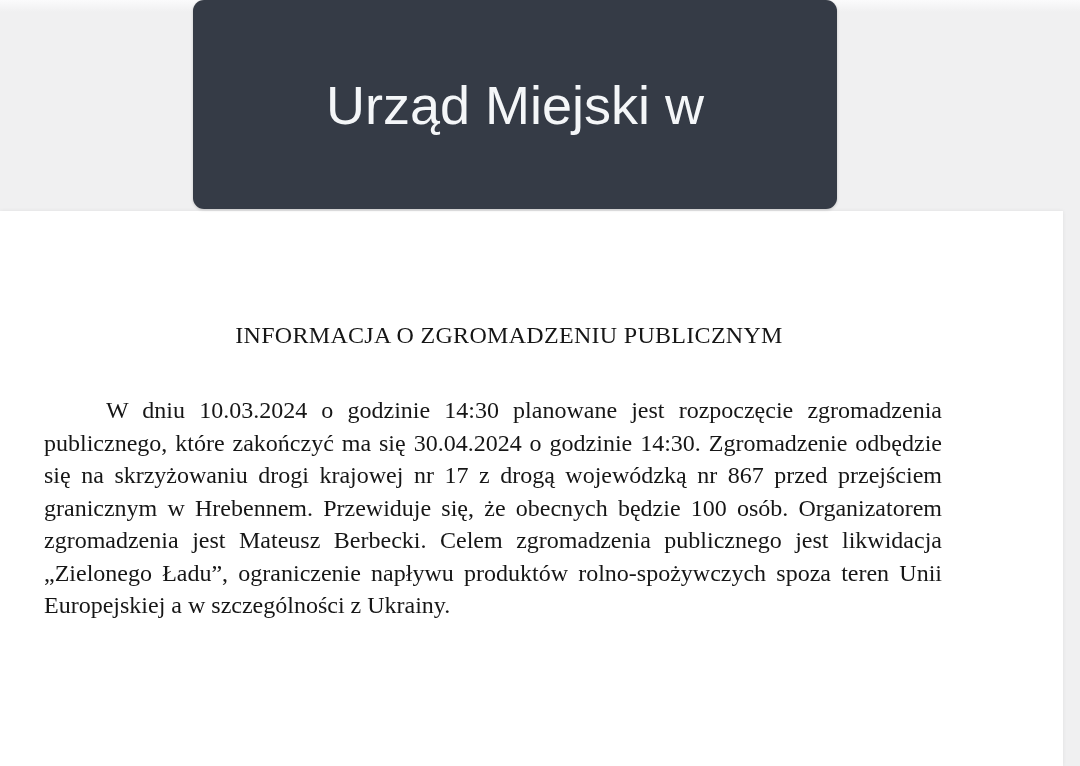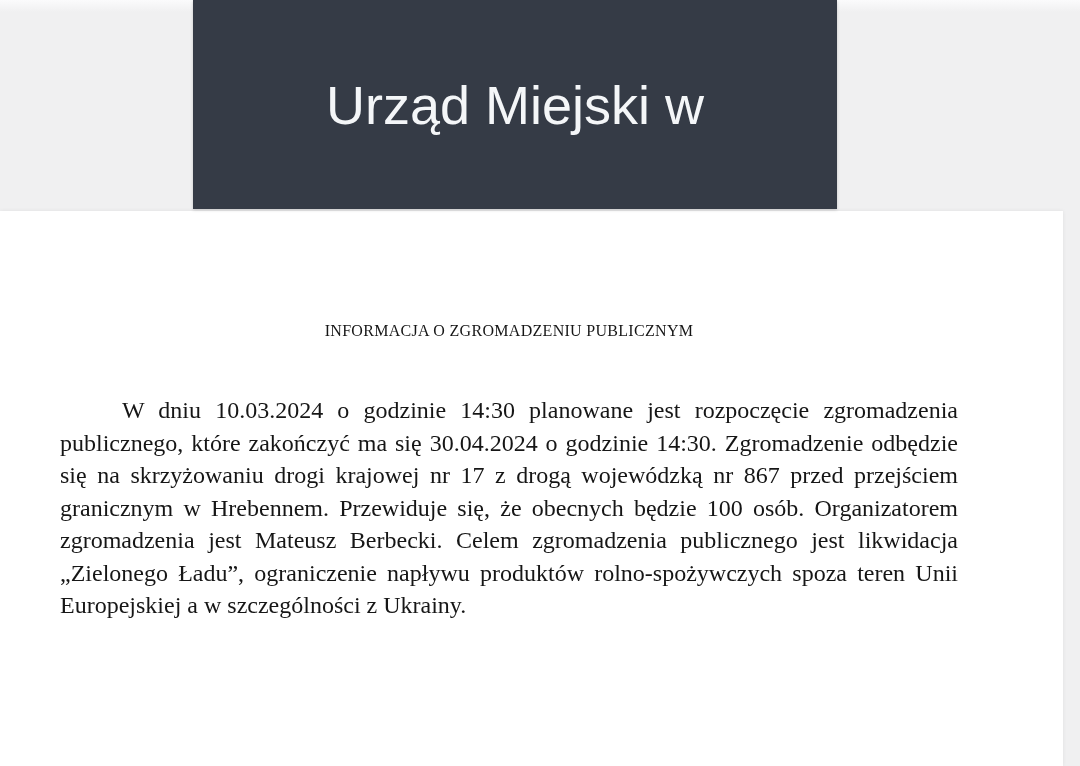--- a/index.html
+++ b/index.html
@@ -36,47 +36,48 @@
     height: 209px;
     background: #353b46;
     color: #f4f6f8;
     display: flex;
     flex-direction: column;
     justify-content: center;
     align-items: center;
     text-align: center;
     box-shadow: 0 1px 3px rgba(0,0,0,0.18);
     z-index: 2;
+    border-radius: 11px;
   }
   .banner .line {
     font-size: 54px;
     line-height: 84px;
     font-weight: 400;
     letter-spacing: 0px;
     white-space: nowrap;
   }
 
   
   .doc-title {
     position: absolute;
     left: 60px;
     top: 322px;
     width: 898px;
     text-align: center;
     font-family: "Liberation Serif", serif;
-    font-size: 16px;
+    font-size: 24px;
     letter-spacing: 0.3px;
     color: #161616;
     z-index: 3;
   }
 
   
   .doc-body {
     position: absolute;
-    left: 60px;
+    left: 44px;
     top: 394px;
     width: 898px;
     font-family: "Liberation Serif", serif;
     font-size: 24px;
     line-height: 32.5px;
     text-align: justify;
     text-indent: 62px;
     color: #161616;
     z-index: 3;
   }

